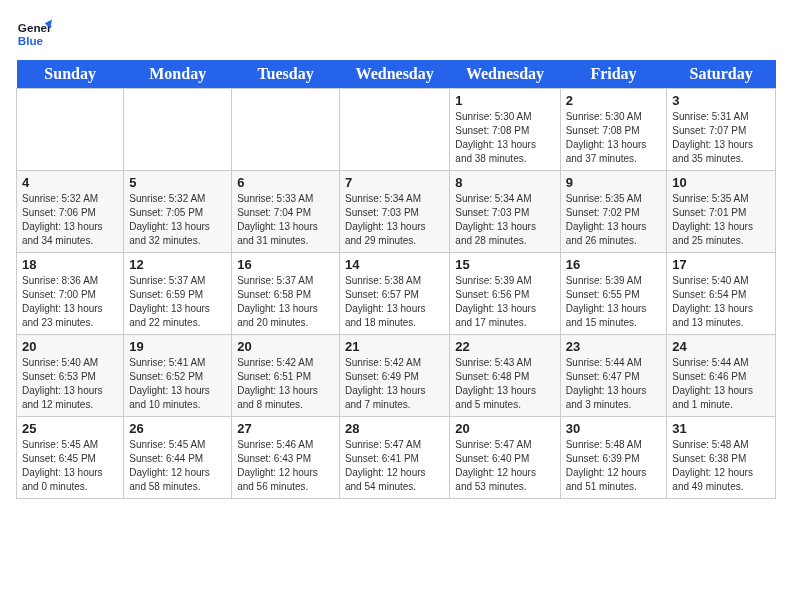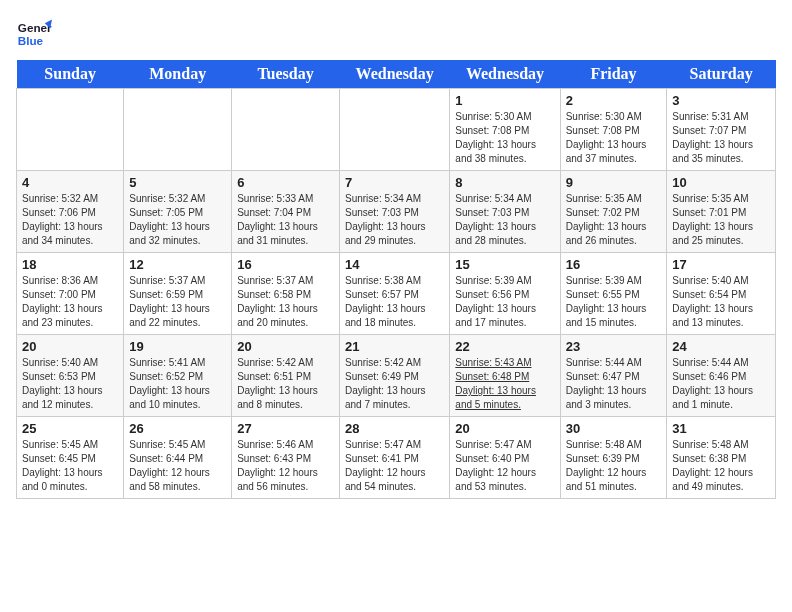--- a/index.html
+++ b/index.html
@@ -243,21 +243,21 @@
 Daylight: 13 hours
 and 8 minutes.</span></div>
         </td>
         <td>
           <div class="cell-content"><span class="day-num">21</span><span class="day-info" style="white-space: pre-line;">Sunrise: 5:42 AM
 Sunset: 6:49 PM
 Daylight: 13 hours
 and 7 minutes.</span></div>
         </td>
         <td>
-          <div class="cell-content"><span class="day-num">22</span><span class="day-info" style="white-space: pre-line; text-decoration: underline;">Sunrise: 5:43 AM
+          <div class="cell-content"><span class="day-num">22</span><span class="day-info" style="white-space: pre-line;">Sunrise: 5:43 AM
 Sunset: 6:48 PM
 Daylight: 13 hours
 and 5 minutes.</span></div>
         </td>
         <td>
           <div class="cell-content"><span class="day-num">23</span><span class="day-info" style="white-space: pre-line;">Sunrise: 5:44 AM
 Sunset: 6:47 PM
 Daylight: 13 hours
 and 3 minutes.</span></div>
         </td>

